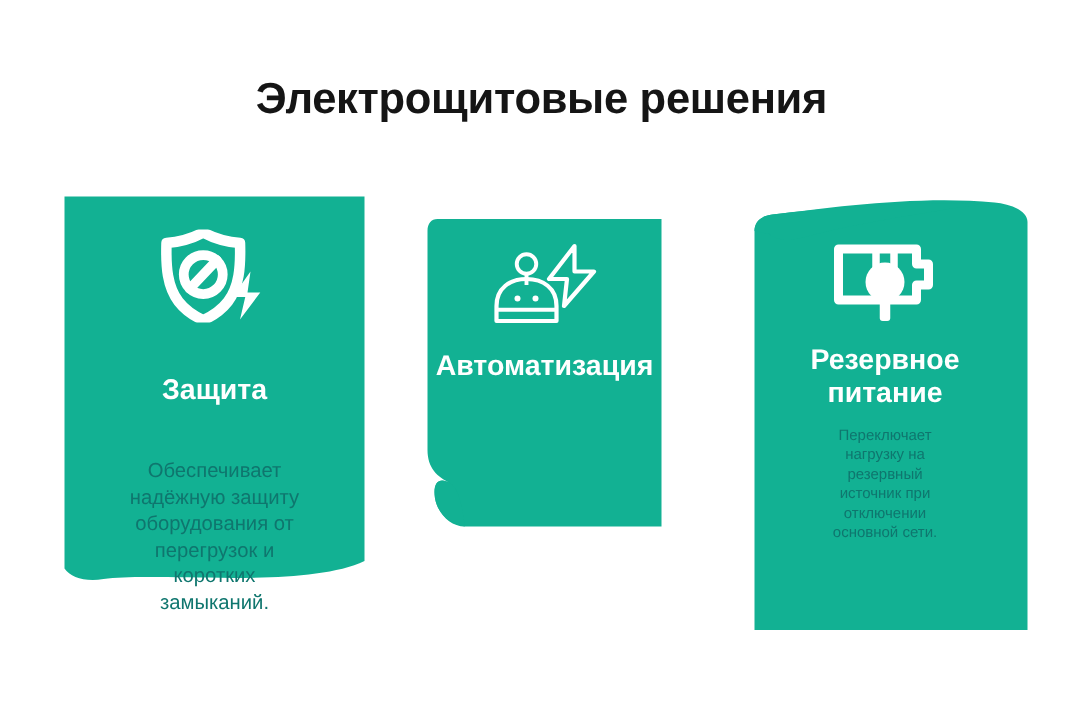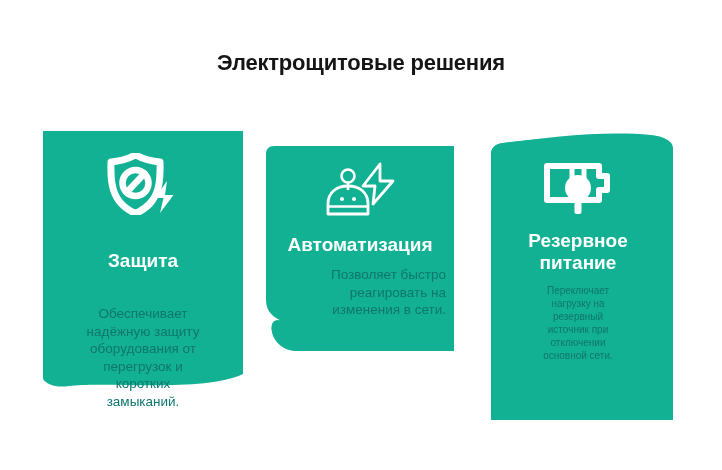--- a/index.html
+++ b/index.html
@@ -20,21 +20,21 @@
     inset: 0;
     background: #ffffff;
   }
 
   #page-title {
     position: absolute;
     left: 0;
     top: 50px;
     width: 722px;
     text-align: center;
-    font-size: 22px;
+    font-size: 29px;
     font-weight: bold;
     color: #151515;
     letter-spacing: -0.2px;
     white-space: nowrap;
   }
 
   .card {
     position: absolute;
     box-sizing: border-box;
     color: #ffffff;
@@ -93,34 +93,33 @@
     width: 200px;
     height: 258px;
   }
   #card-protection .card-inner { padding-top: 22px; gap: 23px; }
   #card-protection .card-icon { margin-bottom: 12px; }
   #card-protection .card-title { font-size: 19px; margin-bottom: 10px; }
   #card-protection .card-body  { font-size: 13.5px; width: 168px; }
 
   
   #card-automation {
-    left: 266px;
+    left: 285px;
     top: 146px;
-    width: 188px;
+    width: 156px;
     height: 205px;
-    text-align: right;
   }
   #card-automation .card-inner { padding-top: 16px; }
   #card-automation .card-icon { margin-bottom: 10px; }
   #card-automation .card-title { font-size: 19px; margin-bottom: 10px; }
   #card-automation .card-body  { font-size: 13.5px; width: 172px; }
 
   
   #card-backup {
-    left: 483px;
+    left: 495px;
     top: 134px;
     width: 190px;
     height: 286px;
   }
   #card-backup .card-inner { padding-top: 24px; }
   #card-backup .card-icon { margin-bottom: 12px; }
   #card-backup .card-title { font-size: 19px; margin-bottom: 10px; }
   #card-backup .card-body  { font-size: 10px; width: 166px; }
 </style>
 </head>
@@ -176,23 +175,20 @@
           <path d="M5 52 V42 C5 30 14 24 25 24 C36 24 45 30 45 42 V52 Z" fill="none" stroke="#ffffff" stroke-width="2.8" stroke-linejoin="round"></path>
           <line x1="5" y1="44.5" x2="45" y2="44.5" stroke="#ffffff" stroke-width="2.6"></line>
           <circle cx="19" cy="37" r="2" fill="#ffffff"></circle>
           <circle cx="31" cy="37" r="2" fill="#ffffff"></circle>
           <path d="M57 2 L40 24 L52 24 L50 42 L70 19 L57 19 Z" fill="none" stroke="#ffffff" stroke-width="2.8" stroke-linejoin="round"></path>
         </svg>
       </span>
 
       <div class="card-title">Автоматизация</div>
 
-      <div class="card-body">Позволяет быстро
-реагировать на
-изменения в сети.</div>
     </div>
   </div>
 
   <div class="card" id="card-backup">
 
     <div class="card-shape">
       <svg viewBox="0 0 190 286" preserveAspectRatio="none" aria-hidden="true">
         <path d="M8,20 C8,14 12,10 20,9 C60,4 120,-4 168,1 C178,2 190,6 190,14 V286 H8 Z" fill="#12b193"></path>
         <path d="M8,20 C8,14 12,10 20,9 C55,5 110,0 160,2 C120,8 70,16 42,24 C30,27 22,26 18,22 Z" fill="#12b193"></path>
       </svg>

